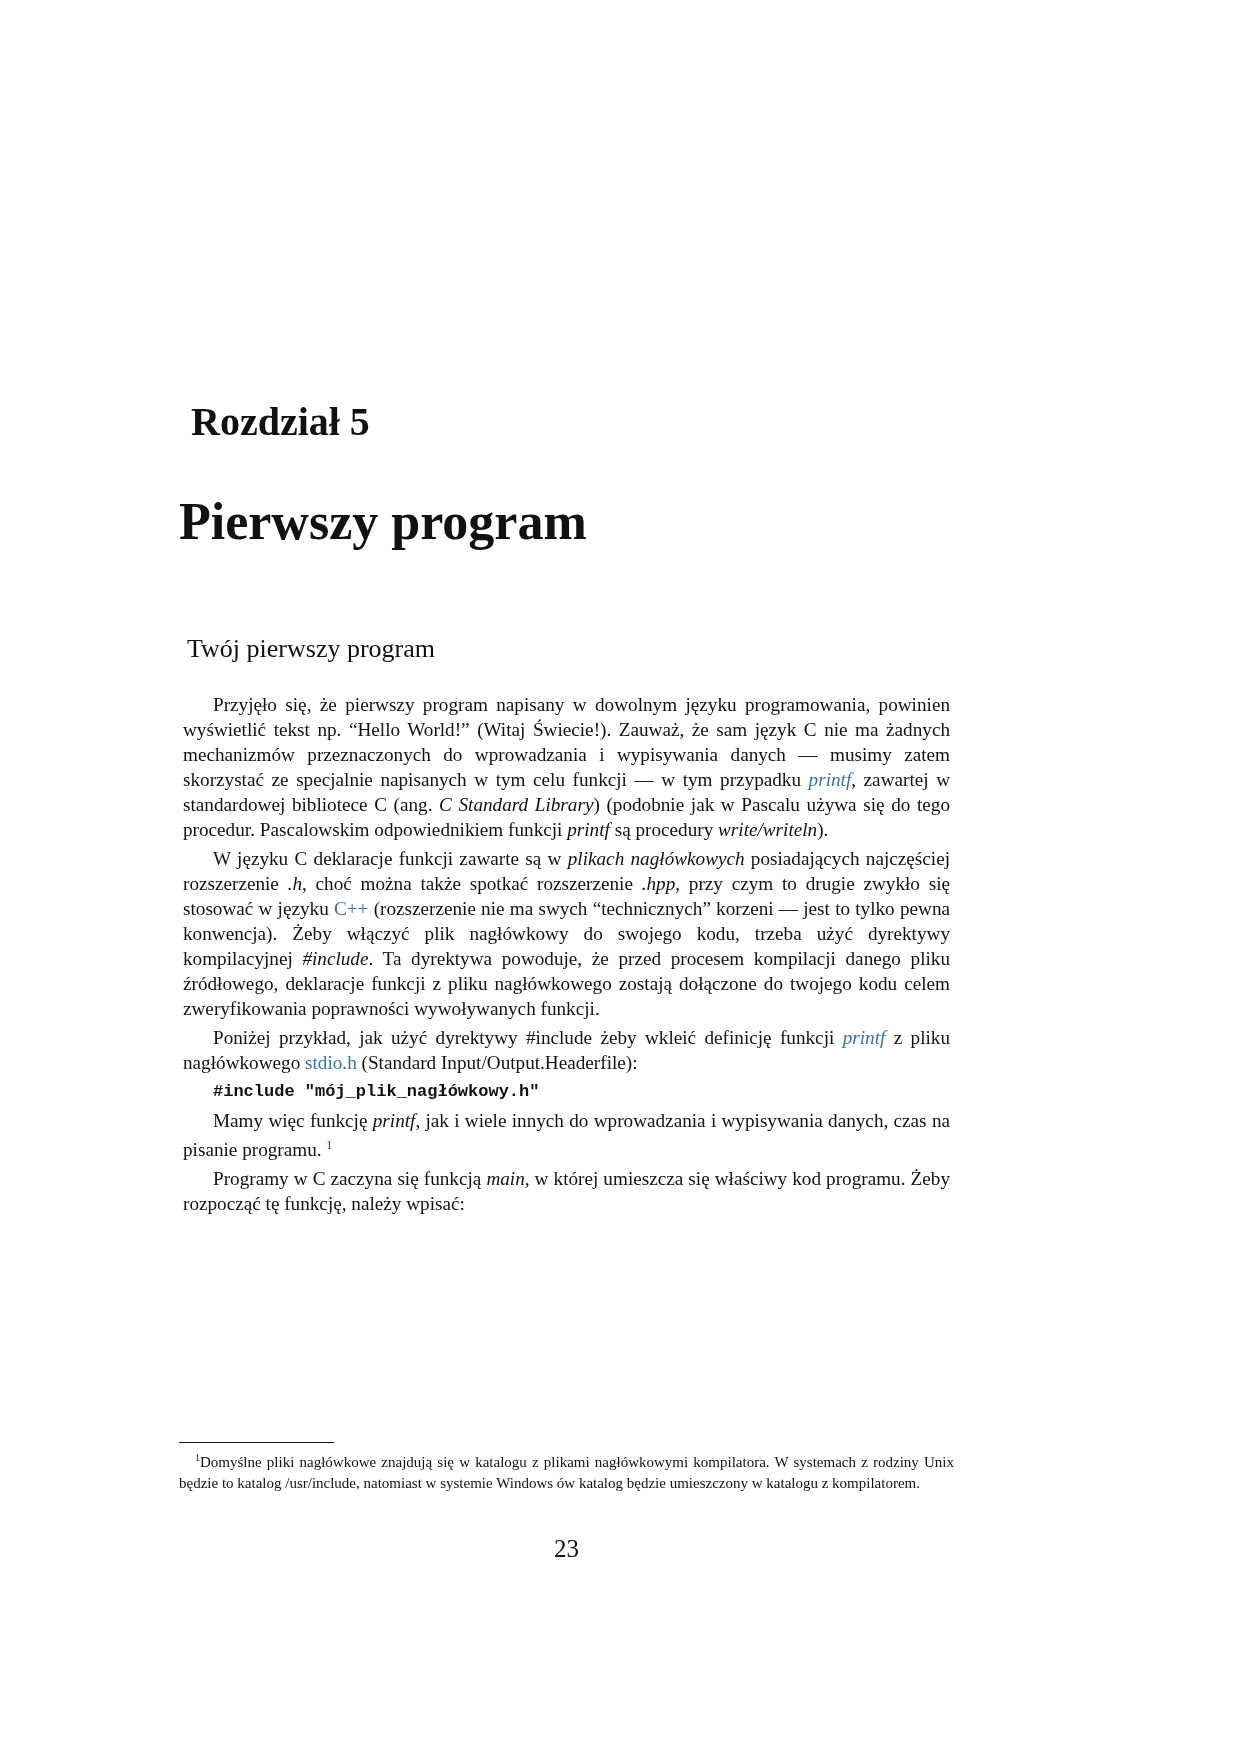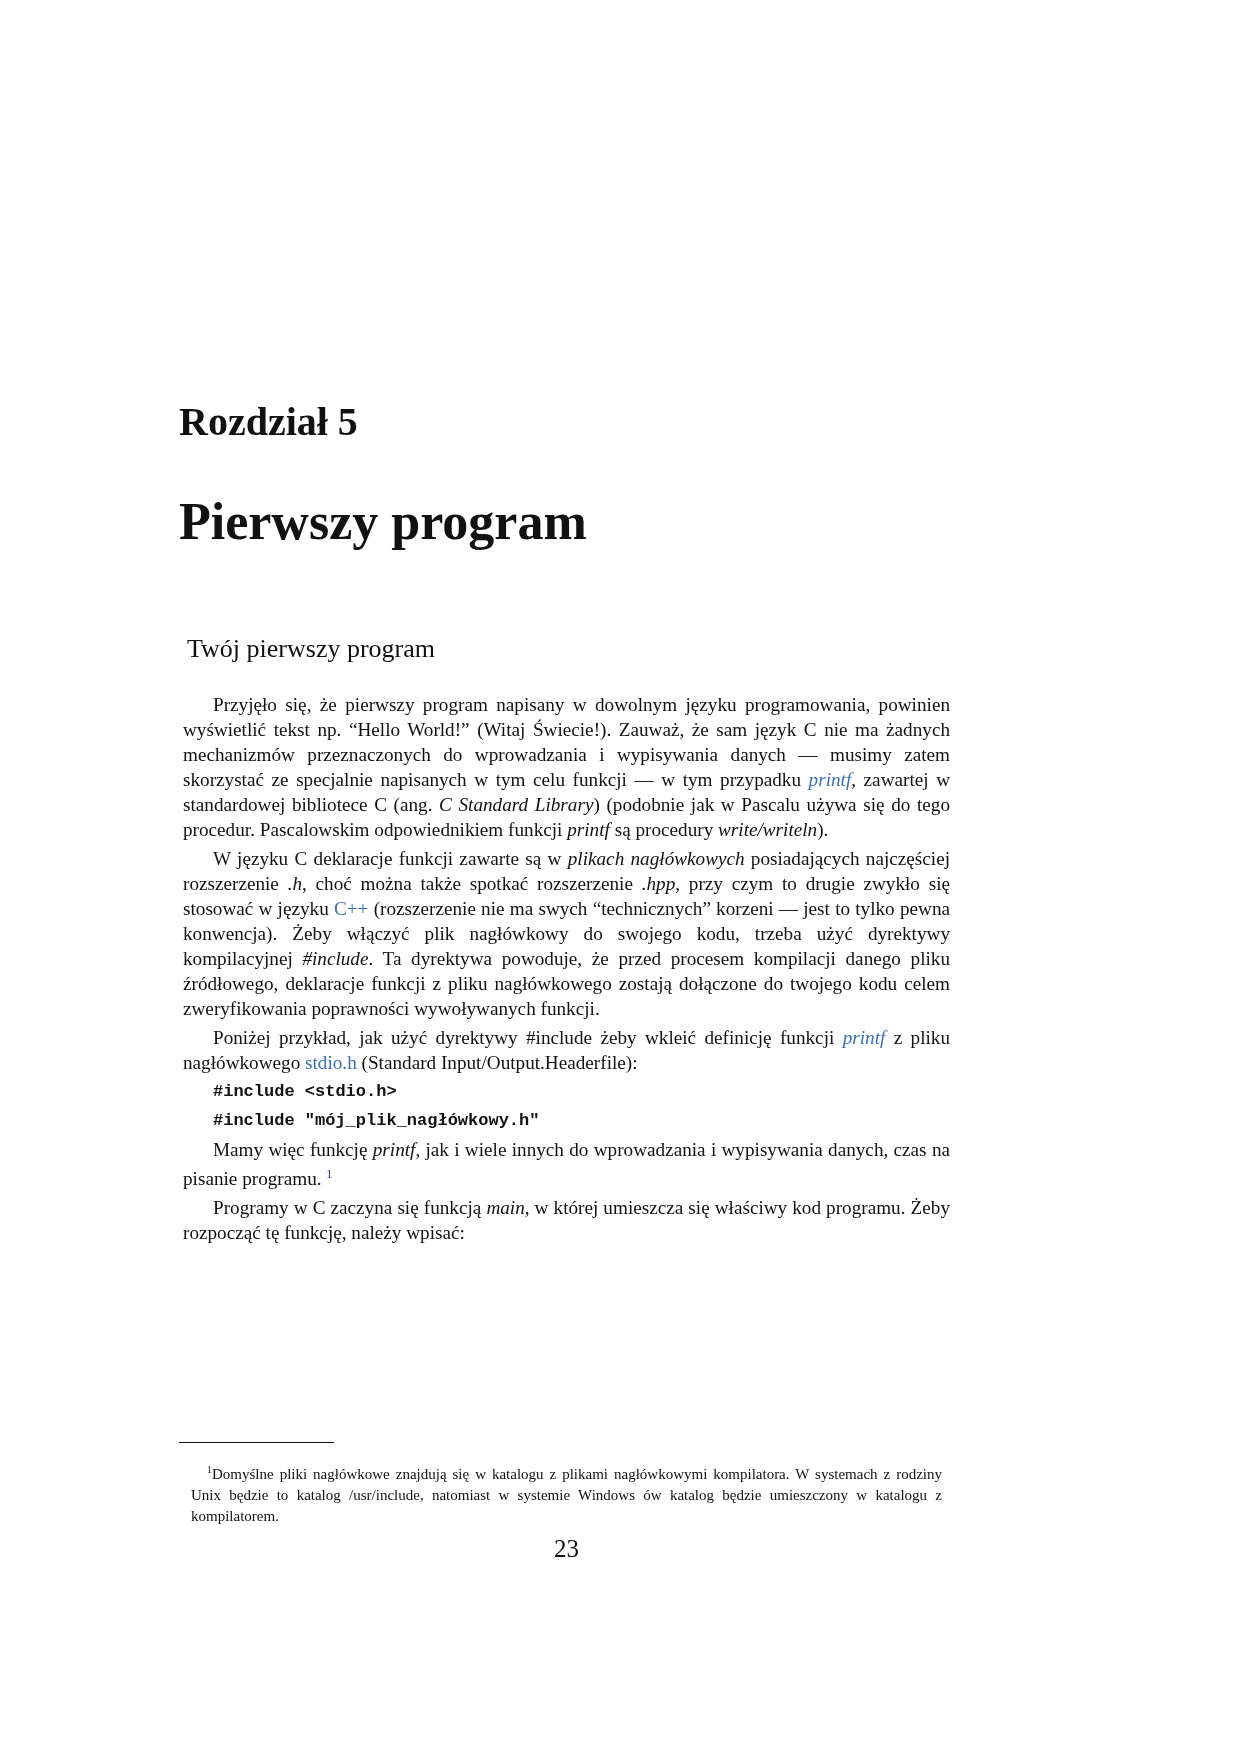--- a/index.html
+++ b/index.html
@@ -1,49 +1,48 @@
 <!DOCTYPE html>
 <html><head>
 <meta charset="utf-8">
 <style>
   html, body { margin: 0; padding: 0; background: #ffffff; }
   body { width: 1240px; height: 1754px; position: relative; overflow: hidden;
          font-family: "Liberation Serif", "DejaVu Serif", serif; color: #111; }
   .page { position: absolute; left: 179px; top: 0; width: 775px; }
-  .chapter-label { position: absolute; top: 398px; left: 0; font-size: 40px; font-weight: bold; white-space: nowrap; }
+  .chapter-label { position: absolute; top: 398px; left: 12px; font-size: 40px; font-weight: bold; white-space: nowrap; }
   .chapter-title { position: absolute; top: 492px; left: 0; font-size: 52px; font-weight: bold; white-space: nowrap; }
   .section-title { position: absolute; top: 634px; left: 8px; font-size: 26px; font-weight: normal; white-space: nowrap; }
   .body { position: absolute; top: 688px; left: 0; width: 775px; font-size: 19.2px; line-height: 25px; text-align: justify; }
   .body p { margin: 4px; text-indent: 30px; }
   .link { color: #3a6fb0; }
   .em { font-style: italic; }
   .code { font-family: "Liberation Mono", "DejaVu Sans Mono", monospace; font-weight: bold; font-size: 17px; margin: 22px 0 26px 0; text-indent: 0; }
   .fnref { font-size: 12px; vertical-align: super; color: #22337a; }
   .footnote-rule { position: absolute; top: 1442px; left: 0; width: 155px; border-top: 1px solid #111; }
   .footnote { position: absolute; top: 1447px; left: 0; width: 775px; font-size: 15px; line-height: 21px; text-align: justify; }
-  .footnote p { margin: 12px; text-indent: 16px; }
+  .footnote p { margin: 0; text-indent: 16px; }
   .fnmark { font-size: 10px; vertical-align: super; }
   .page-number { position: absolute; top: 1535px; left: 0; width: 775px; text-align: center; font-size: 25px; }
 </style>
 </head>
 <body>
 
 <div class="page">
   <div class="chapter-label">Rozdział 5</div>
   <div class="chapter-title">Pierwszy program</div>
   <div class="section-title">Twój pierwszy program</div>
 
   <div class="body">
     <p><span>Przyjęło się, że pierwszy program napisany w dowolnym języku programowania, powinien wyświetlić tekst np. “Hello World!” (Witaj Świecie!). Zauważ, że sam język C nie ma żadnych mechanizmów przeznaczonych do wprowadzania i wypisywania danych — musimy zatem skorzystać ze specjalnie napisanych w tym celu funkcji — w tym przypadku </span><span class="link em">printf</span><span>, zawartej w standardowej bibliotece C (ang. </span><span class="em">C Standard Library</span><span>) (podobnie jak w Pascalu używa się do tego procedur. Pascalowskim odpowiednikiem funkcji </span><span class="em">printf</span><span> są procedury </span><span class="em">write/writeln</span><span>).</span></p>
 
     <p><span>W języku C deklaracje funkcji zawarte są w </span><span class="em">plikach nagłówkowych</span><span> posiadających najczęściej rozszerzenie </span><span class="em">.h</span><span>, choć można także spotkać rozszerzenie </span><span class="em">.hpp</span><span>, przy czym to drugie zwykło się stosować w języku </span><span class="link">C++</span><span> (rozszerzenie nie ma swych “technicznych” korzeni — jest to tylko pewna konwencja). Żeby włączyć plik nagłówkowy do swojego kodu, trzeba użyć dyrektywy kompilacyjnej </span><span class="em">#include</span><span>. Ta dyrektywa powoduje, że przed procesem kompilacji danego pliku źródłowego, deklaracje funkcji z pliku nagłówkowego zostają dołączone do twojego kodu celem zweryfikowania poprawności wywoływanych funkcji.</span></p>
 
     <p><span>Poniżej przykład, jak użyć dyrektywy #include żeby wkleić definicję funkcji </span><span class="link em">printf</span><span> z pliku nagłówkowego </span><span class="link">stdio.h</span><span> (Standard Input/Output.Headerfile):</span></p>
 
-    <p class="code">#include &lt;stdio.h&gt;</p>
 
 
     <p class="code">#include "mój_plik_nagłówkowy.h"</p>
 
     <p><span>Mamy więc funkcję </span><span class="em">printf</span><span>, jak i wiele innych do wprowadzania i wypisywania danych, czas na pisanie programu. </span><span class="fnref">1</span></p>
 
     <p><span>Programy w C zaczyna się funkcją </span><span class="em">main</span><span>, w której umieszcza się właściwy kod programu. Żeby rozpocząć tę funkcję, należy wpisać:</span></p>
   </div>
 
   <div class="footnote-rule"></div>

